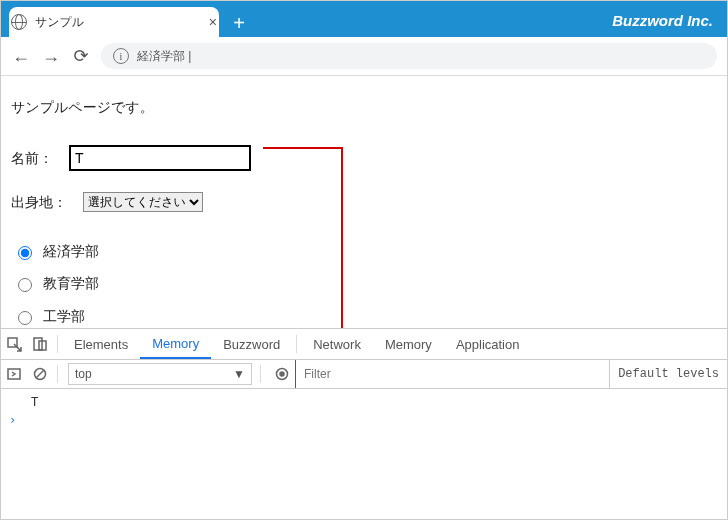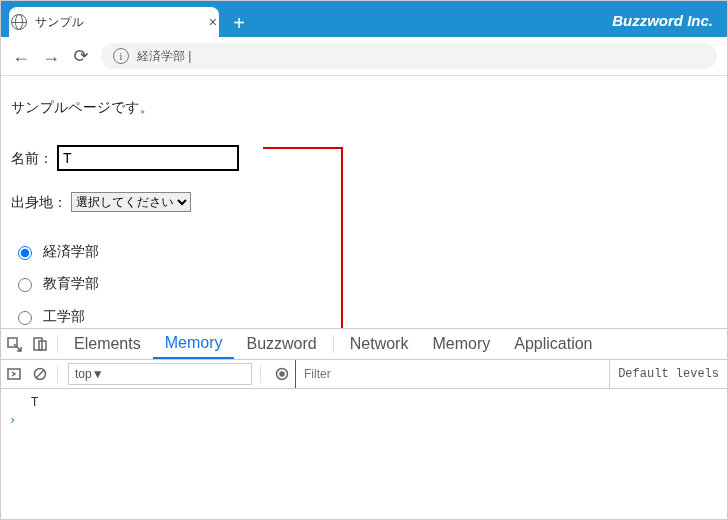--- a/index.html
+++ b/index.html
@@ -12,33 +12,33 @@
   .tab-title{flex:1;font-size:12px;}
   .tab-close{font-size:14px;color:#555;cursor:pointer;}
   .newtab{width:28px;height:28px;color:#fff;font-size:20px;display:flex;align-items:center;justify-content:center;margin-left:6px;cursor:pointer;}
   .titlebar-spacer{flex:1;}
   .brand{color:#fff;font-weight:bold;font-style:italic;padding:0 14px 8px 0;font-size:15px;}
   .toolbar{height:38px;border-bottom:1px solid #ddd;display:flex;align-items:center;gap:10px;padding:0 10px;color:#555;}
   .nav-btn{width:20px;text-align:center;font-size:18px;cursor:pointer;}
   .urlbar{flex:1;height:26px;background:#f1f3f4;border-radius:13px;display:flex;align-items:center;padding:0 12px;gap:8px;color:#555;font-size:12px;}
   .info-icon{width:14px;height:14px;border:1.5px solid #777;border-radius:50%;display:flex;align-items:center;justify-content:center;font-size:10px;font-family:serif;}
   .page{padding:18px 10px;font-size:14px;line-height:1.9;}
-  .row{margin:8px 0;display:flex;align-items:center;gap:4px;}
+  .row{margin:8px 0;display:flex;align-items:center;gap:16px;}
   .name-input{border:2px solid #000;height:22px;width:170px;font-size:14px;padding:0 4px;}
   .select{border:1px solid #888;height:20px;font-size:12px;}
   .radio-row{margin:6px 0 6px 2px;display:flex;align-items:center;gap:8px;}
   .radio-row input{width:14px;height:14px;}
   .devtools{position:absolute;left:0;right:0;bottom:0;height:190px;border-top:1px solid #ccc;background:#fff;display:flex;flex-direction:column;}
-  .dt-tabs{height:30px;border-bottom:1px solid #ccc;display:flex;align-items:center;color:#555;font-size:16px;}
+  .dt-tabs{height:30px;border-bottom:1px solid #ccc;display:flex;align-items:center;color:#555;font-size:13px;}
   .dt-iconbox{width:26px;height:30px;display:flex;align-items:center;justify-content:center;}
   .dt-sep{width:1px;height:18px;background:#ddd;margin:0 4px;}
   .dt-tab{padding:0 12px;height:30px;display:flex;align-items:center;cursor:pointer;}
   .dt-tab.active{color:#1a73e8;border-bottom:2px solid #1a73e8;height:28px;}
   .dt-controls{height:28px;border-bottom:1px solid #ccc;display:flex;align-items:center;font-size:12px;color:#555;}
-  .dt-context{flex:0 0 170px;border:1px solid #ccc;height:20px;margin-left:6px;display:flex;align-items:center;justify-content:flex-start;padding:0 6px;background:#fff;}
+  .dt-context{flex:0 0 170px;border:1px solid #ccc;height:20px;margin-left:6px;display:flex;align-items:center;justify-content:space-between;padding:0 6px;background:#fff;}
   .dt-filter{flex:1;border:none;border-left:1px solid #15803d;height:28px;padding:0 8px;font-size:12px;color:#888;outline:none;}
   .dt-levels{border-left:1px solid #ccc;height:28px;display:flex;align-items:center;padding:0 8px;white-space:nowrap;font-family:Liberation Mono, monospace;}
   .console-body{flex:1;font-family:Menlo,Consolas,monospace;font-size:12px;padding:4px 0;}
   .console-line{padding:2px 16px 2px 30px;color:#333;}
   .console-prompt{padding:2px 8px;color:#1a73e8;}
   .annot-box{position:absolute;border:2px solid #d40000;pointer-events:none;}
   .annot-arrow{position:absolute;width:0;height:0;border-top:5px solid transparent;border-bottom:5px solid transparent;border-right:10px solid #d40000;pointer-events:none;}
   svg.ico{width:16px;height:16px;stroke:#666;fill:none;stroke-width:1.5;}
 </style>
 </head>

